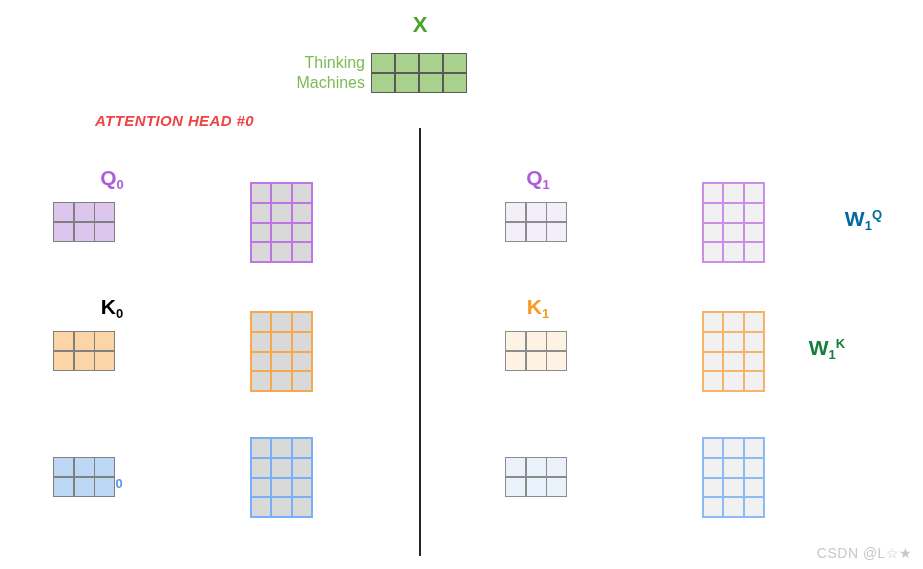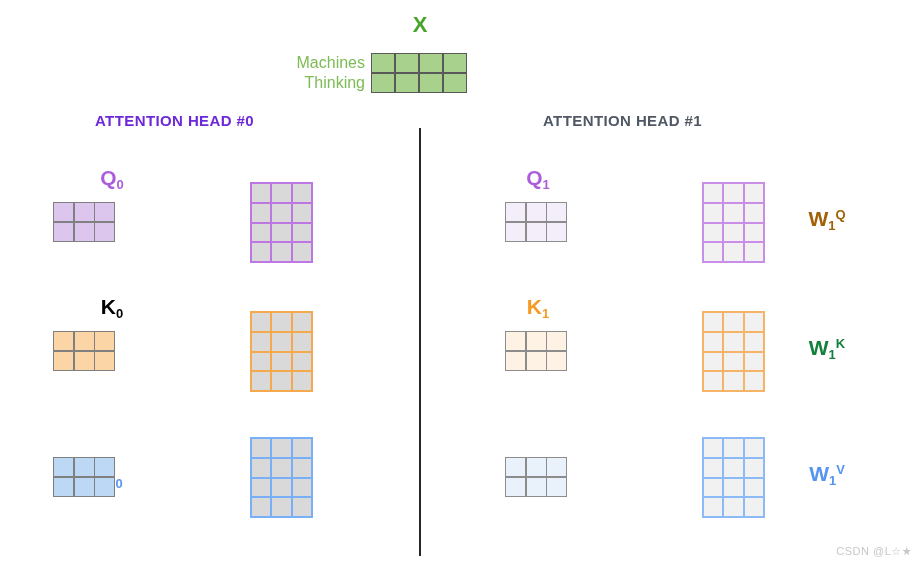--- a/index.html
+++ b/index.html
@@ -73,48 +73,47 @@
   .w-label.h1 { left: 772px; }
   .w-label.row-q { top: 207px; }
   .w-label.row-k { top: 336px; }
   .w-label.row-v { top: 462px; }
 
   sub.idx { font-size: 13px; vertical-align: -4px; font-weight: bold; }
   sup.idx { font-size: 13px; vertical-align: 7px; font-weight: bold; }
 
   .watermark {
     top: 545px; right: 11px;
-    font-size: 11px; letter-spacing: 0.5px;
+    font-size: 14px; letter-spacing: 0.5px;
   }
 </style>
 </head>
 <body>
 
 <div id="canvas">
 
   <div class="abs x-label" style="color: rgb(72, 164, 42);">X</div>
   <div class="abs word-lines" style="color: rgb(124, 187, 85);">
+    <div>Thinking</div>
     <div>Machines</div>
-    <div>Thinking</div>
   </div>
   <div class="abs x-grid" style="display: grid; box-sizing: border-box; grid-template-columns: repeat(4, 1fr); grid-template-rows: repeat(2, 1fr); background: rgb(89, 89, 89); border: 1.5px solid rgb(89, 89, 89); gap: 1.5px;">
       <div style="background: rgb(169, 209, 142);"></div>
       <div style="background: rgb(169, 209, 142);"></div>
       <div style="background: rgb(169, 209, 142);"></div>
       <div style="background: rgb(169, 209, 142);"></div>
       <div style="background: rgb(169, 209, 142);"></div>
       <div style="background: rgb(169, 209, 142);"></div>
       <div style="background: rgb(169, 209, 142);"></div>
       <div style="background: rgb(169, 209, 142);"></div>
     </div>
 
   <div class="abs divider" style="background: rgb(38, 38, 38);"></div>
 
-  <div class="abs head-title h0" style="color: #6d28d9;">ATTENTION HEAD #0</div>
-  <div class="abs head-title h1" style="color: rgb(79, 88, 100);">ATTENTION HEAD #1</div>
+  <div class="abs head-title h0" style="color: #ef4444; font-style: italic;">ATTENTION HEAD #0</div>
 
   <div class="abs qkv-label h0 row-q" style="color: rgb(171, 93, 219);"><span>Q</span><sub class="idx">0</sub></div>
   <div class="abs small-grid h0 row-q" style="display: grid; box-sizing: border-box; grid-template-columns: repeat(3, 1fr); grid-template-rows: repeat(2, 1fr); background: rgb(128, 128, 128); border: 1.5px solid rgb(128, 128, 128); gap: 1.5px;">
       <div style="background: rgb(220, 198, 238);"></div>
       <div style="background: rgb(220, 198, 238);"></div>
       <div style="background: rgb(220, 198, 238);"></div>
       <div style="background: rgb(220, 198, 238);"></div>
       <div style="background: rgb(220, 198, 238);"></div>
       <div style="background: rgb(220, 198, 238);"></div>
     </div>
@@ -197,21 +196,21 @@
       <div style="background: rgb(241, 241, 241);"></div>
       <div style="background: rgb(241, 241, 241);"></div>
       <div style="background: rgb(241, 241, 241);"></div>
       <div style="background: rgb(241, 241, 241);"></div>
       <div style="background: rgb(241, 241, 241);"></div>
       <div style="background: rgb(241, 241, 241);"></div>
       <div style="background: rgb(241, 241, 241);"></div>
       <div style="background: rgb(241, 241, 241);"></div>
       <div style="background: rgb(241, 241, 241);"></div>
     </div>
-  <div class="abs w-label h1 row-q" style="color: #a16207;"><span>W</span><sub class="idx">1</sub><sup class="idx">Q</sup></div>
+  <div class="abs w-label h1 row-q" style="color: #0369a1; text-align: right;"><span>W</span><sub class="idx">1</sub><sup class="idx">Q</sup></div>
 
   <div class="abs qkv-label h1 row-k" style="color: rgb(245, 155, 35);"><span>K</span><sub class="idx">1</sub></div>
   <div class="abs small-grid h1 row-k" style="display: grid; box-sizing: border-box; grid-template-columns: repeat(3, 1fr); grid-template-rows: repeat(2, 1fr); background: rgb(140, 140, 140); border: 1.5px solid rgb(140, 140, 140); gap: 1.5px;">
       <div style="background: rgb(253, 242, 227);"></div>
       <div style="background: rgb(253, 242, 227);"></div>
       <div style="background: rgb(253, 242, 227);"></div>
       <div style="background: rgb(253, 242, 227);"></div>
       <div style="background: rgb(253, 242, 227);"></div>
       <div style="background: rgb(253, 242, 227);"></div>
     </div>
@@ -247,17 +246,16 @@
       <div style="background: rgb(241, 241, 241);"></div>
       <div style="background: rgb(241, 241, 241);"></div>
       <div style="background: rgb(241, 241, 241);"></div>
       <div style="background: rgb(241, 241, 241);"></div>
       <div style="background: rgb(241, 241, 241);"></div>
       <div style="background: rgb(241, 241, 241);"></div>
       <div style="background: rgb(241, 241, 241);"></div>
       <div style="background: rgb(241, 241, 241);"></div>
       <div style="background: rgb(241, 241, 241);"></div>
     </div>
-  <div class="abs w-label h1 row-v" style="color: rgb(85, 149, 241);"><span>W</span><sub class="idx">1</sub><sup class="idx">V</sup></div>
 
   <div class="abs watermark" style="color: rgb(200, 200, 200);">CSDN @L☆★</div>
 
 </div>
 
 </body></html>

